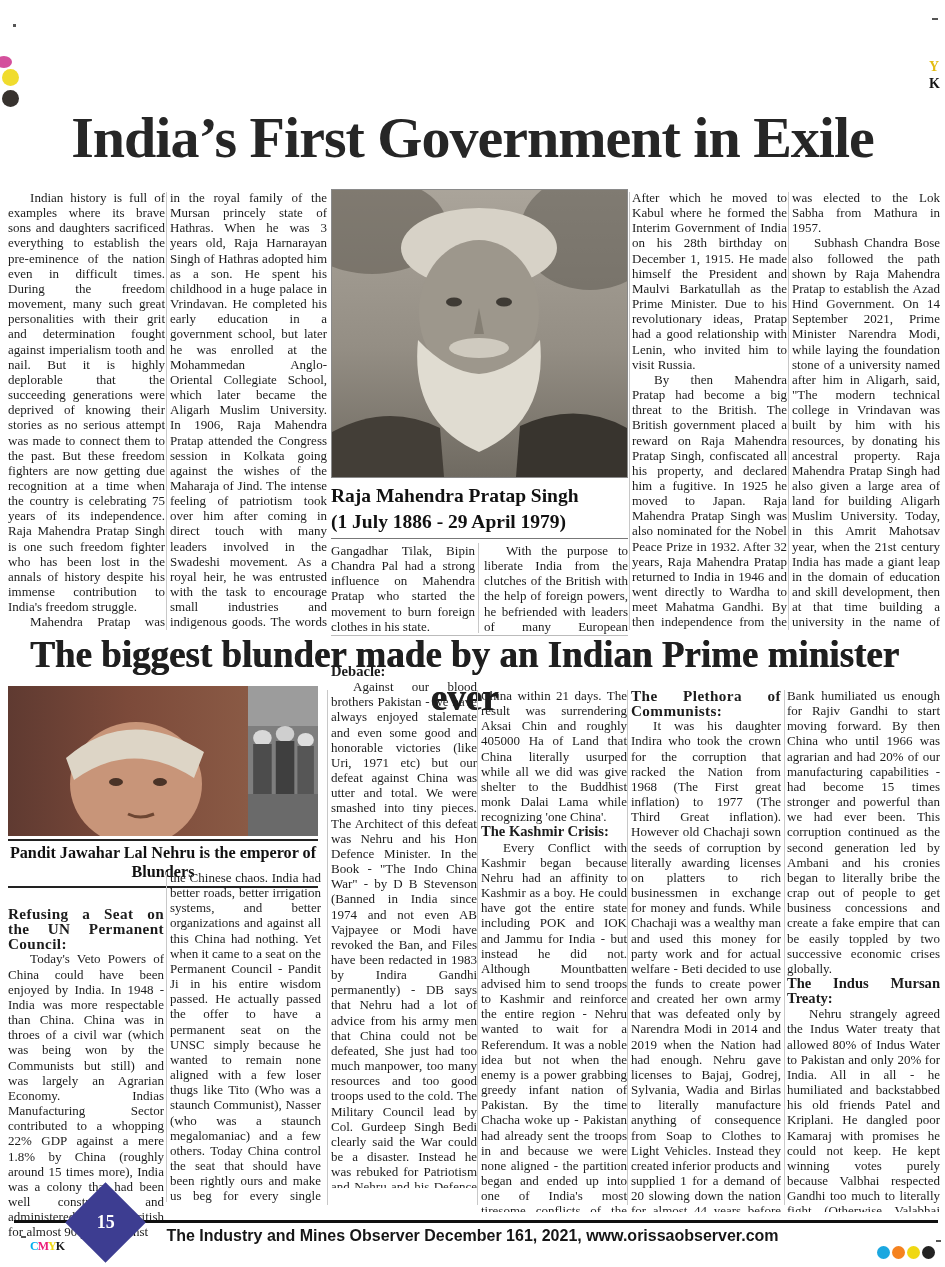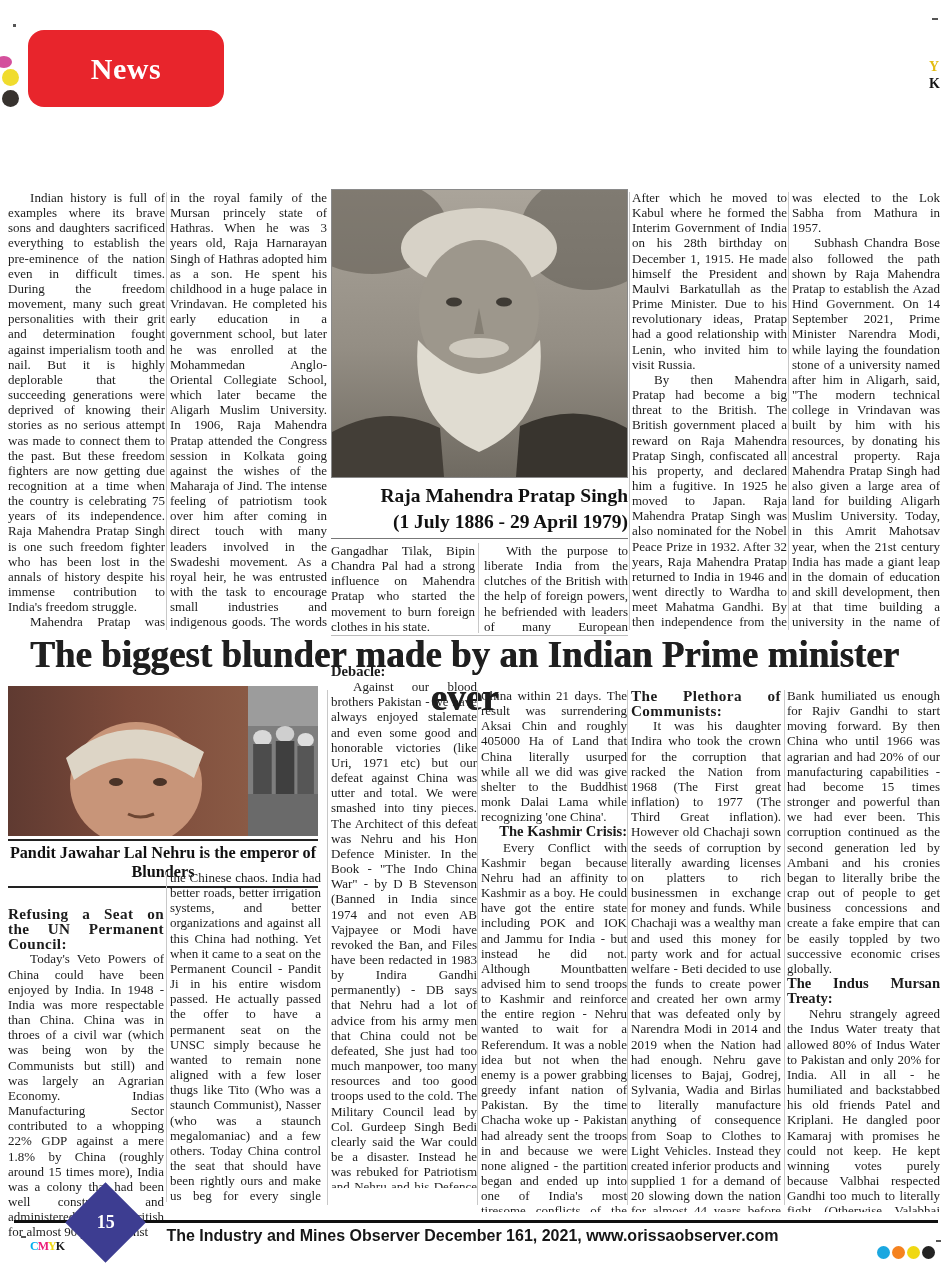--- a/index.html
+++ b/index.html
@@ -25,21 +25,21 @@
   .headline1{position:absolute;left:0;right:0;top:104px;margin:0;text-align:center;
              font-size:58px;font-weight:bold;letter-spacing:-1px;color:#262626;}
   .headline2{position:absolute;left:0;right:16px;top:633px;margin:0;text-align:center;
              font-size:37px;font-weight:bold;color:#1f1f1f;text-shadow:.6px 0 0 #1f1f1f;}
 
   
   .col{position:absolute;font-size:13px;line-height:15.15px;text-align:justify;overflow:hidden;}
   .blk{margin:0;}
   .indent{text-indent:1.7em;}
   .h-left{font-weight:bold;font-size:14.6px;}
-  .h-center{font-weight:bold;font-size:14.6px;text-align:right;}
+  .h-center{font-weight:bold;font-size:14.6px;text-align:left;}
   .h-just{font-weight:bold;font-size:15.2px;letter-spacing:.4px;word-spacing:2px;}
 
   .a1c1{left:8px;top:190px;width:157px;height:442px;}
   .a1c2{left:170px;top:190px;width:157px;height:442px;}
   .a1c4{left:632px;top:190px;width:155px;height:442px;}
   .a1c5{left:792px;top:190px;width:148px;height:442px;}
   .midL{left:331px;top:543px;width:144px;height:94px;}
   .midR{left:484px;top:543px;width:144px;height:94px;}
 
   .a2cA{left:8px;top:870px;width:156px;height:336px;margin-top:36px;}
@@ -48,21 +48,21 @@
   .a2c4{left:481px;top:688px;width:146px;height:524px;}
   .a2c5{left:631px;top:688px;width:150px;height:524px;}
   .a2c6{left:787px;top:688px;width:153px;height:524px;}
 
   .vrule{position:absolute;width:1px;background:#c8c8c8;}
   .hrule{position:absolute;height:1px;background:#9a9a9a;}
 
   
   .photo1{position:absolute;left:331px;top:189px;width:297px;height:289px;border:1px solid #8a8a8a;
           box-sizing:border-box;overflow:hidden;}
-  .caption1{position:absolute;left:331px;top:483px;width:297px;text-align:right;
+  .caption1{position:absolute;left:331px;top:483px;width:297px;text-align:left;
             font-weight:bold;font-size:19.5px;line-height:26px;color:#111;font-family:Liberation Serif, serif;}
   .photo2{position:absolute;left:8px;top:686px;width:310px;height:150px;display:flex;overflow:hidden;}
   .caption2{position:absolute;left:8px;top:839px;width:310px;border-top:2px solid #222;
             border-bottom:2px solid #222;padding:3px 0 4px;text-align:center;
             font-weight:bold;font-size:16.2px;color:#111;}
 
   
   .footer-line{position:absolute;left:14px;top:1220px;width:924px;height:3px;background:#101010;}
   .diamond{position:absolute;left:77px;top:1194px;width:57px;height:57px;background:#3d3d91;
            transform:rotate(45deg);display:flex;align-items:center;justify-content:center;z-index:2;}
@@ -82,24 +82,22 @@
   <div class="regdot reg-magenta"></div>
   <div class="regdot reg-yellow"></div>
   <div class="regdot reg-black"></div>
   <div class="tick" style="left:13px;top:24px;width:3px;height:3px;"></div>
   <div class="tick" style="right:7px;top:18px;width:6px;height:2px;"></div>
   <div class="tick" style="left:21px;top:1236px;width:5px;height:2px;"></div>
   <div class="tick" style="right:4px;top:1240px;width:5px;height:2px;"></div>
   <span class="edge-letter edge-y">Y</span>
   <span class="edge-letter edge-k">K</span>
 
-  <div class="news-badge">
-    <span>News</span>
-  </div>
-
+
+  <h1 class="headline1">India’s First Government in Exile</h1>
 
   <div class="col a1c1">
       <p class="blk indent">Indian history is full of examples where its brave sons and daughters sacrificed everything to establish the pre-eminence of the nation even in difficult times. During the freedom movement, many such great personalities with their grit and determination fought against imperialism tooth and nail. But it is highly deplorable that the succeeding generations were deprived of knowing their stories as no serious attempt was made to connect them to the past. But these freedom fighters are now getting due recognition at a time when the country is celebrating 75 years of its independence. Raja Mahendra Pratap Singh is one such freedom fighter who has been lost in the annals of history despite his immense contribution to India's freedom struggle.</p>
       <p class="blk indent">Mahendra Pratap was born on December 1, 1886,</p>
     </div>
   <div class="col a1c2">
       <p class="blk plain">in the royal family of the Mursan princely state of Hathras. When he was 3 years old, Raja Harnarayan Singh of Hathras adopted him as a son. He spent his childhood in a huge palace in Vrindavan. He completed his early education in a government school, but later he was enrolled at the Mohammedan Anglo-Oriental Collegiate School, which later became the Aligarh Muslim University. In 1906, Raja Mahendra Pratap attended the Congress session in Kolkata going against the wishes of the Maharaja of Jind. The intense feeling of patriotism took over him after coming in direct touch with many leaders involved in the Swadeshi movement. As a royal heir, he was entrusted with the task to encourage small industries and indigenous goods. The words of Dadabhai Naoroji, Bal</p>
     </div>
 
   <div class="photo1">

